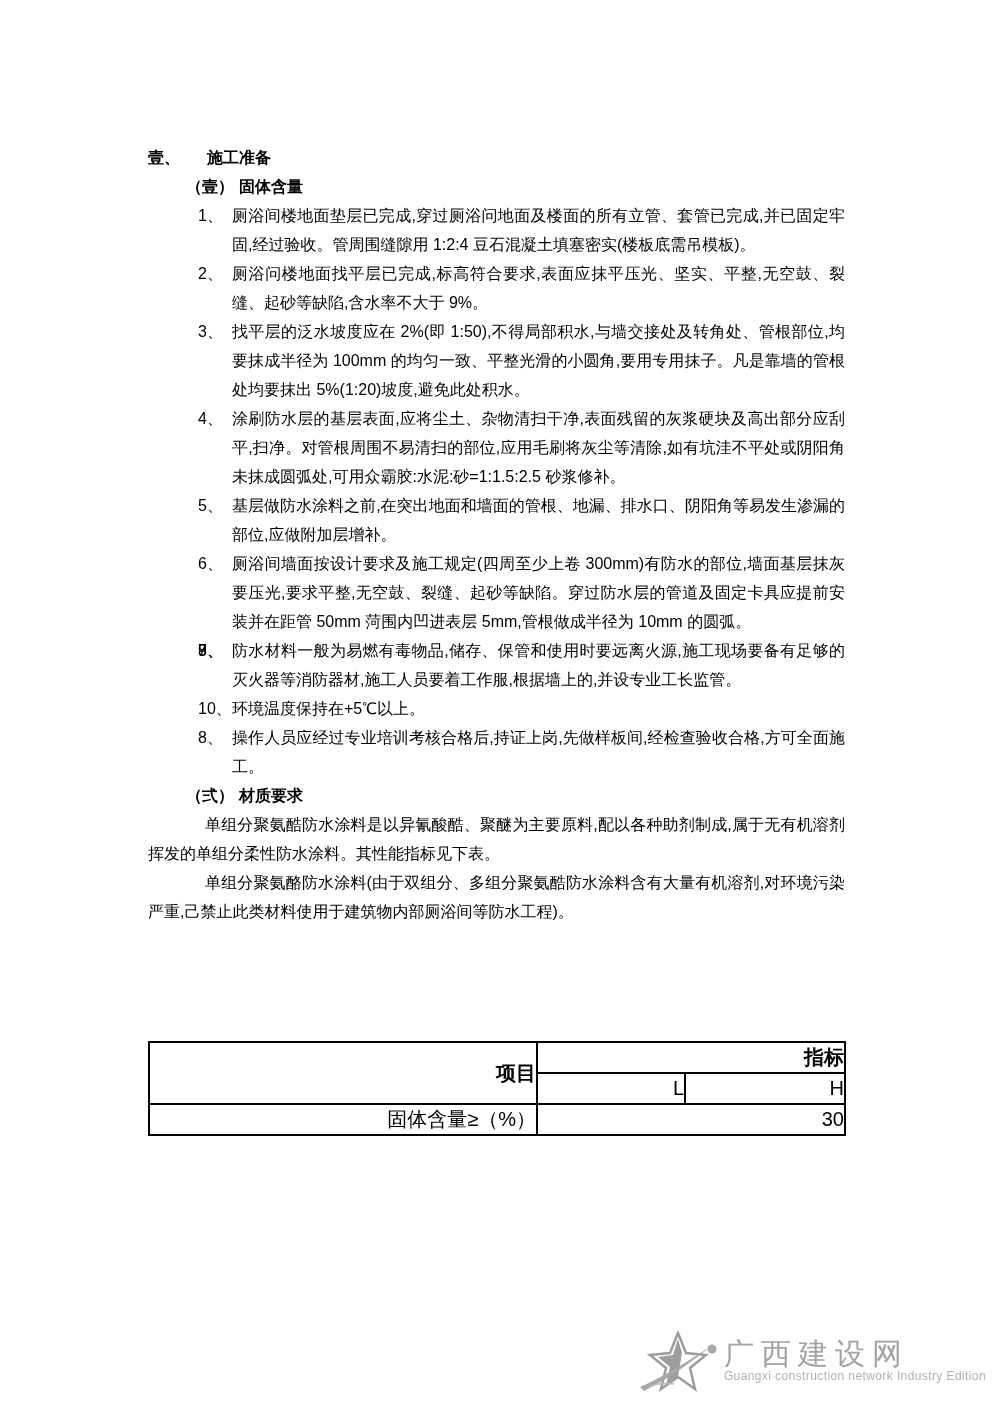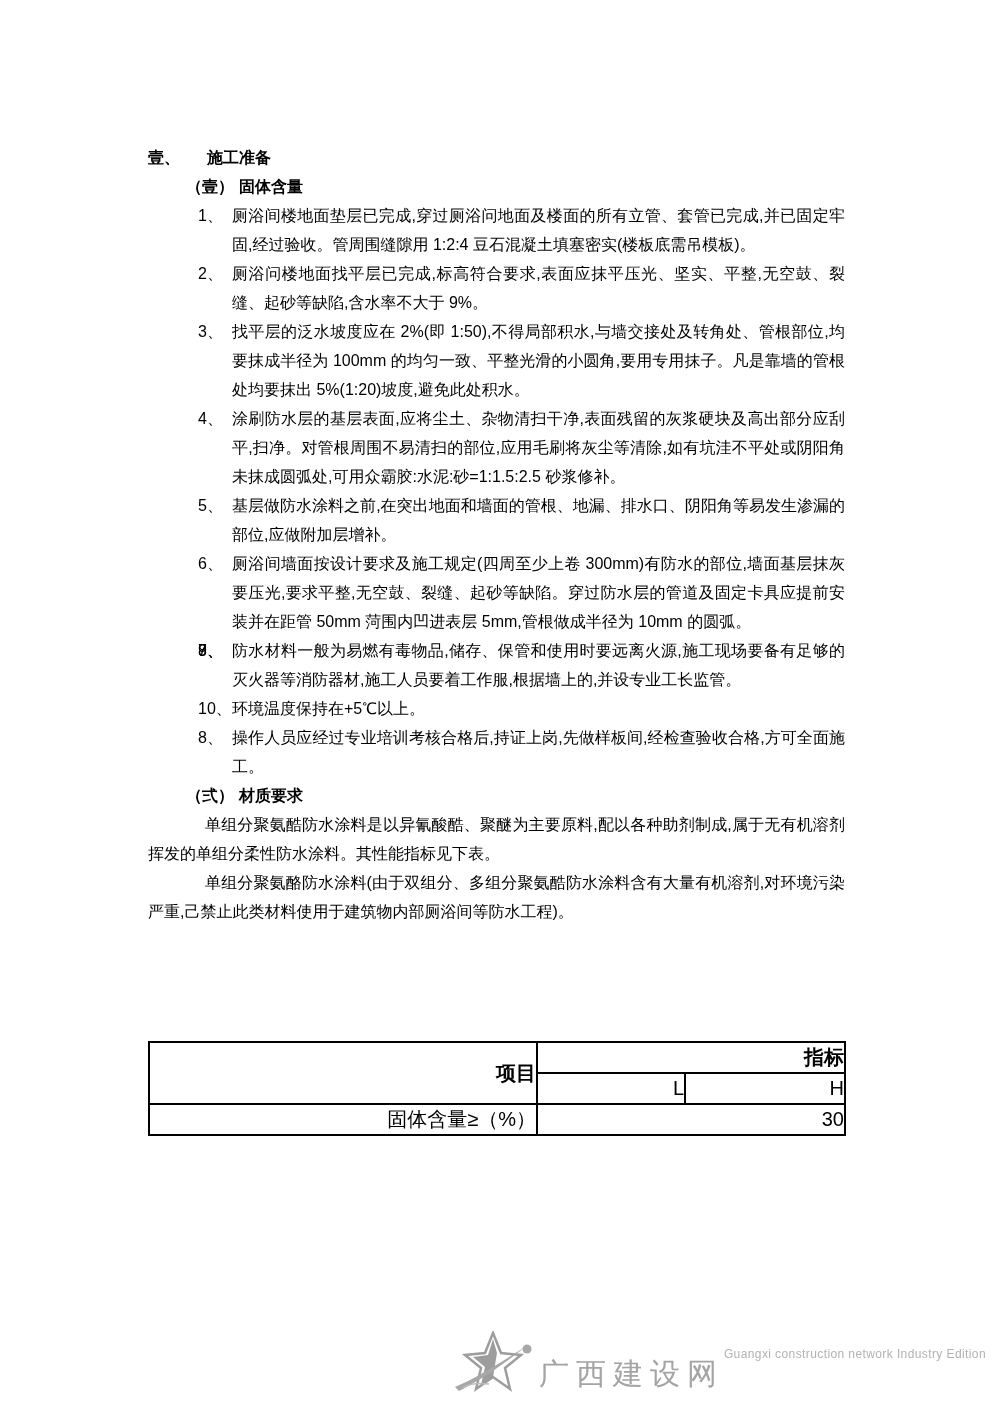--- a/index.html
+++ b/index.html
@@ -43,21 +43,21 @@
   col.c1 { width: 388px; }
   col.c2 { width: 148px; }
   col.c3 { width: 160px; }
   .footer-logo {
     position: absolute;
     right: 6px; bottom: 4px;
     display: flex;
     align-items: flex-start;
   }
   .logo-star { margin-top: 2px; }
-  .logo-textcol { display: flex; flex-direction: row; margin-top: 20px; }
+  .logo-textcol { display: flex; flex-direction: column; }
   .brand {
     font-size: 30px;
     color: #a4a4a4;
     letter-spacing: 7px;
     line-height: 34px;
     margin-top: 8px;
     white-space: nowrap;
   }
   .brand-caption {
     font-size: 12px;

